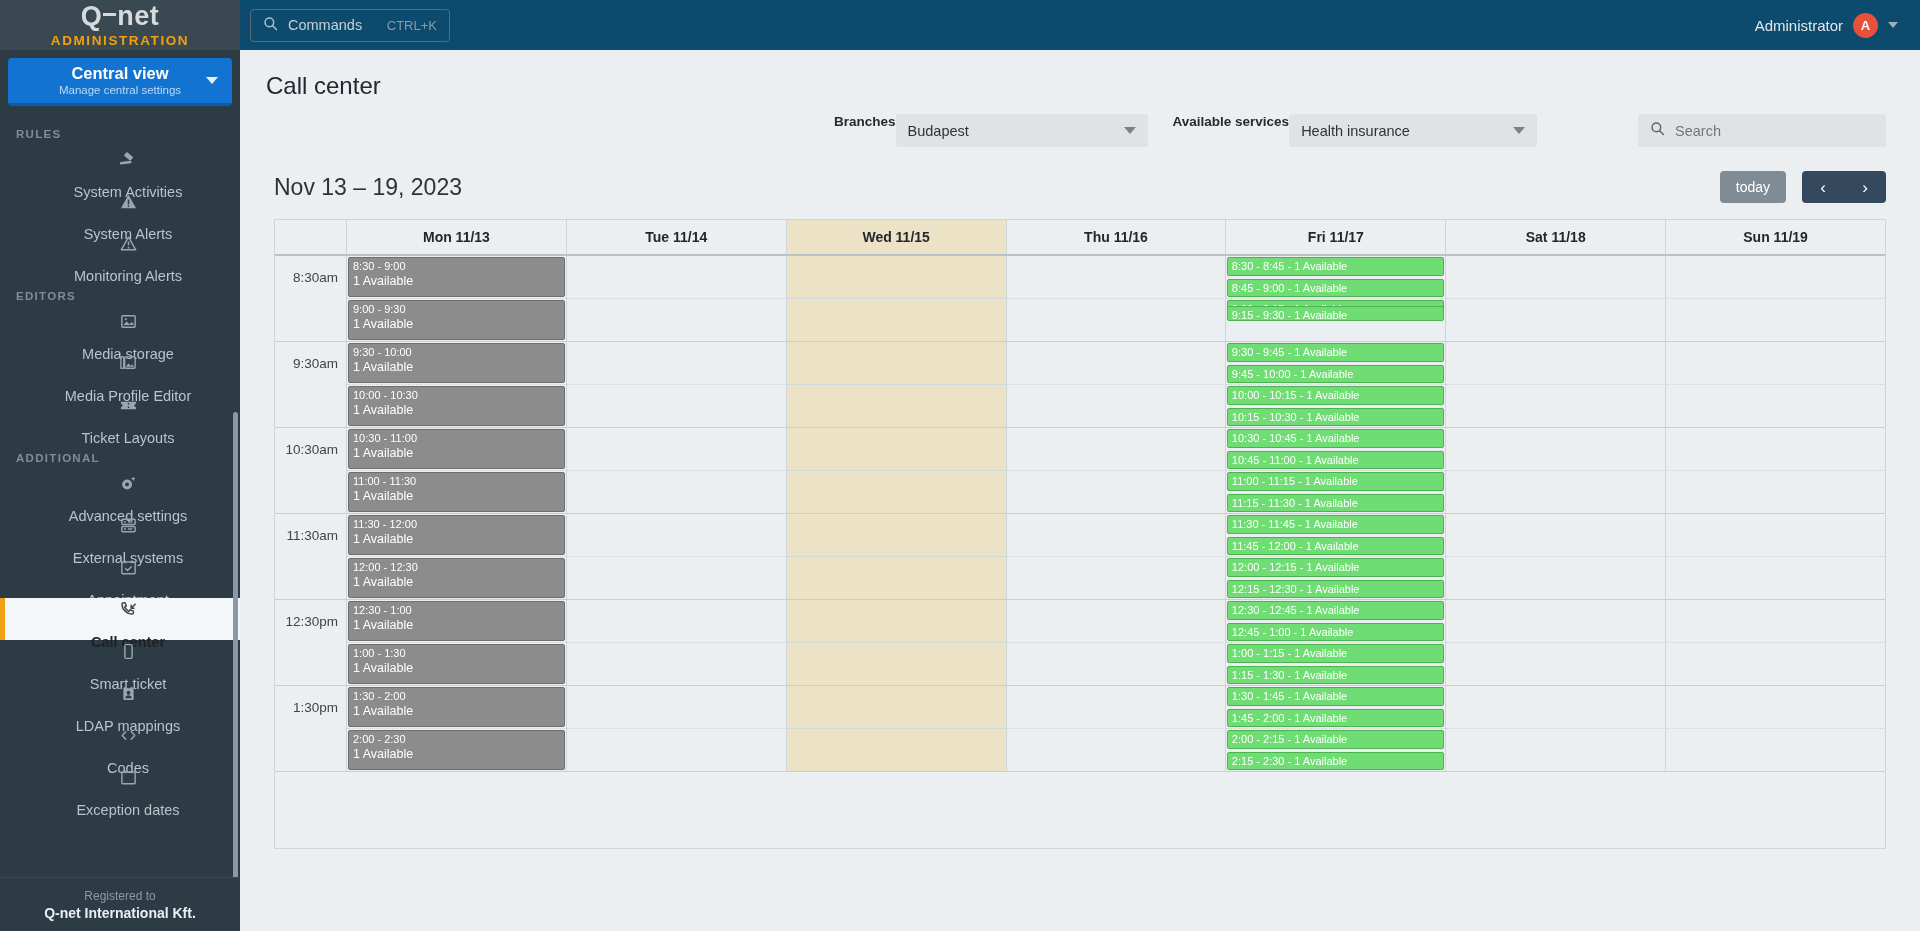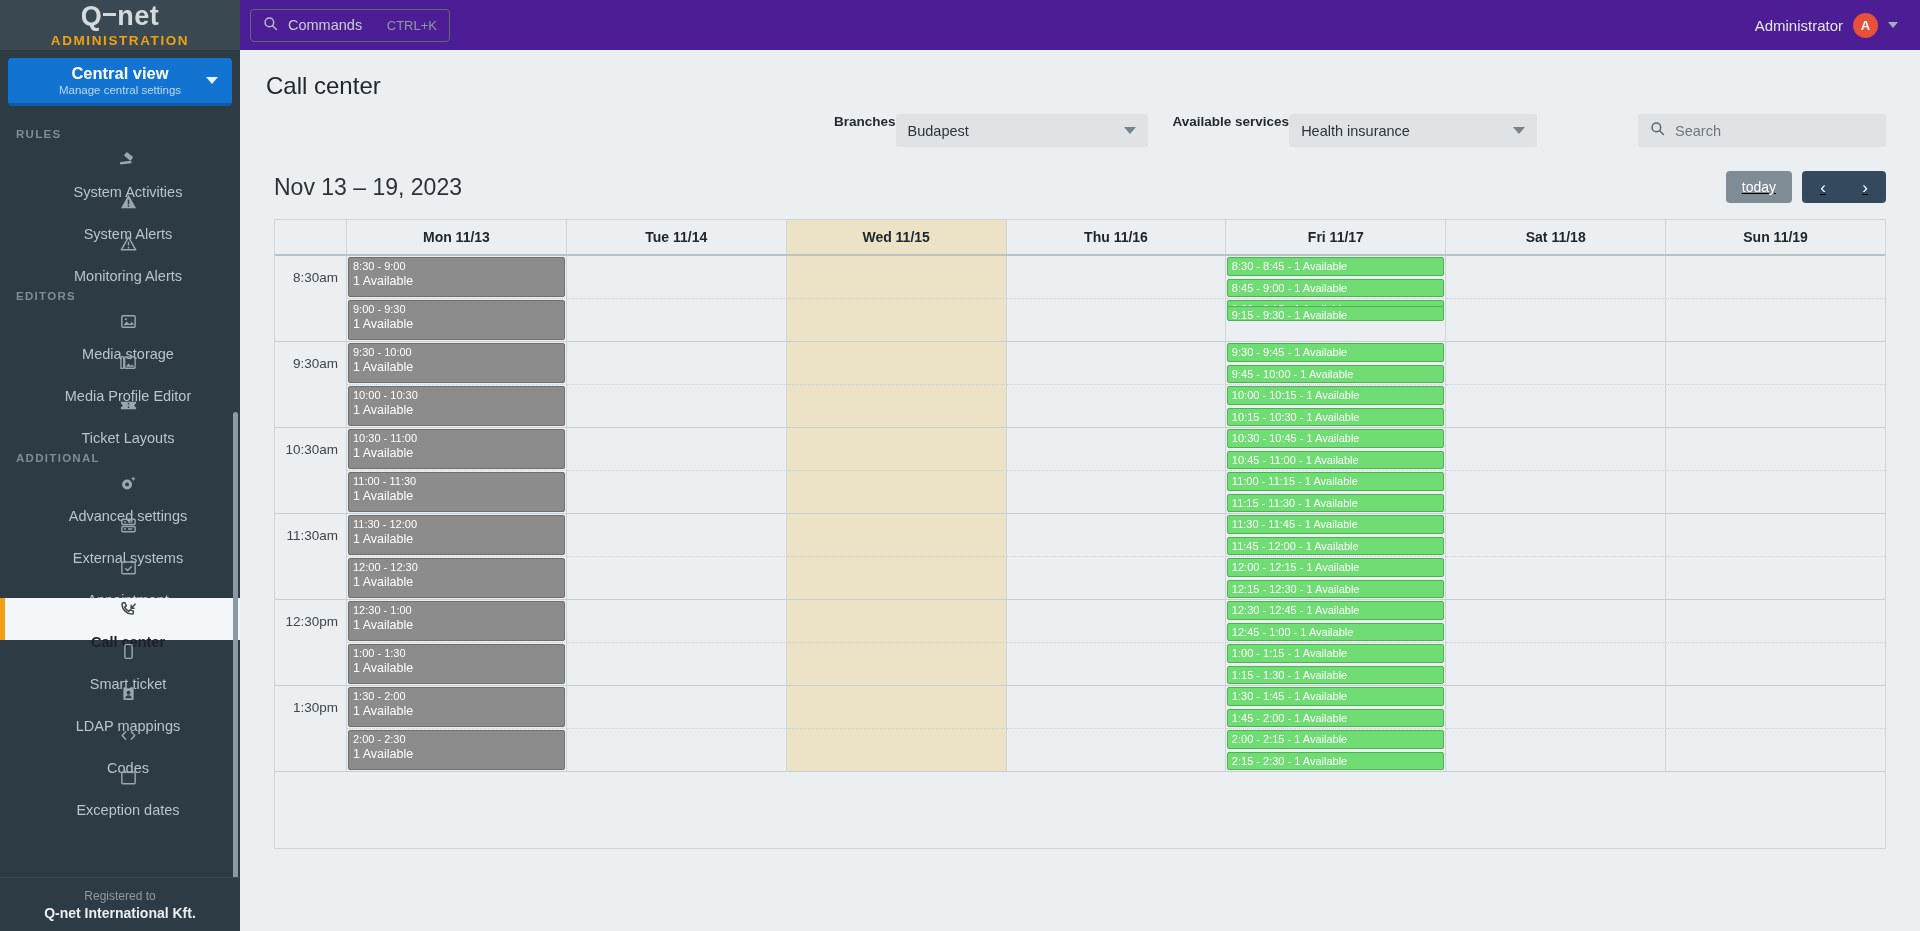--- a/index.html
+++ b/index.html
@@ -7,21 +7,21 @@
     width: 1920px; height: 931px;
     font-family: "Liberation Sans", sans-serif;
     background: #eceff1;
     overflow: hidden;
   }
   body { display: flex; flex-direction: column; }
 
   
   .topbar {
     height: 50px; flex: 0 0 50px;
-    background: #4c1d95;
+    background: #0c4a6e;
     display: flex; align-items: center;
     position: relative; z-index: 30;
   }
   .topbar-left { width: 240px; flex: 0 0 240px; height: 100%;
     background:#3a4852; display:flex; flex-direction:column;
     align-items:center; justify-content:center; }
   .logo-main { color:#d5dadd; font-size:27px; font-weight:700; letter-spacing:0.5px; line-height:1; }
   .logo-main .dash { display:inline-block; width:13px; height:3px; background:#d5dadd;
      vertical-align:middle; margin:0 1px 5px 1px; }
   .logo-sub { color:#f0a011; font-size:13.5px; font-weight:700; letter-spacing:1.6px; margin-top:3px; }
@@ -102,21 +102,21 @@
   .f-branches { width:252px; }
   .f-services { width:248px; }
   .f-gap { width:25px; }
   .search-wrap { margin-left:auto; }
   .search-box { width:248px; height:33px; background:#dfe3e6; border-radius:3px;
      display:flex; align-items:center; gap:10px; padding:0 12px; position:relative; cursor:text; }
   .search-ph { font-size:14.5px; color:#6d777e; }
 
   .cal-head { display:flex; align-items:center; margin-top:24px; }
   .cal-range { font-size:23px; color:#2b333a; }
-  .cal-btns { margin-left:auto; display:flex; gap:10px;text-decoration:underline; }
+  .cal-btns { margin-left:auto; display:flex; gap:16px; }
   .btn-today { background:#7f8c96; color:#fff; font-size:14px; border:none; border-radius:4px;
      padding:0 16px; height:32px; cursor:pointer; font-family:inherit; }
   .btn-nav { background:#34495e; border:none; border-radius:4px; height:32px; width:84px;
      display:flex; align-items:center; justify-content:space-around; cursor:pointer; }
   .chev { color:#fff; font-size:17px; line-height:1; padding:0 6px; cursor:pointer; }
 
   
   .cal { margin-top:16px; border:1px solid #cfd6da; border-top:1px solid #cfd6da;
      background:#eceff1; overflow:hidden; height:630px; }
   .cal-row-head { display:flex; border-bottom:2px solid #b9c2c8; background:#eceff1; }

